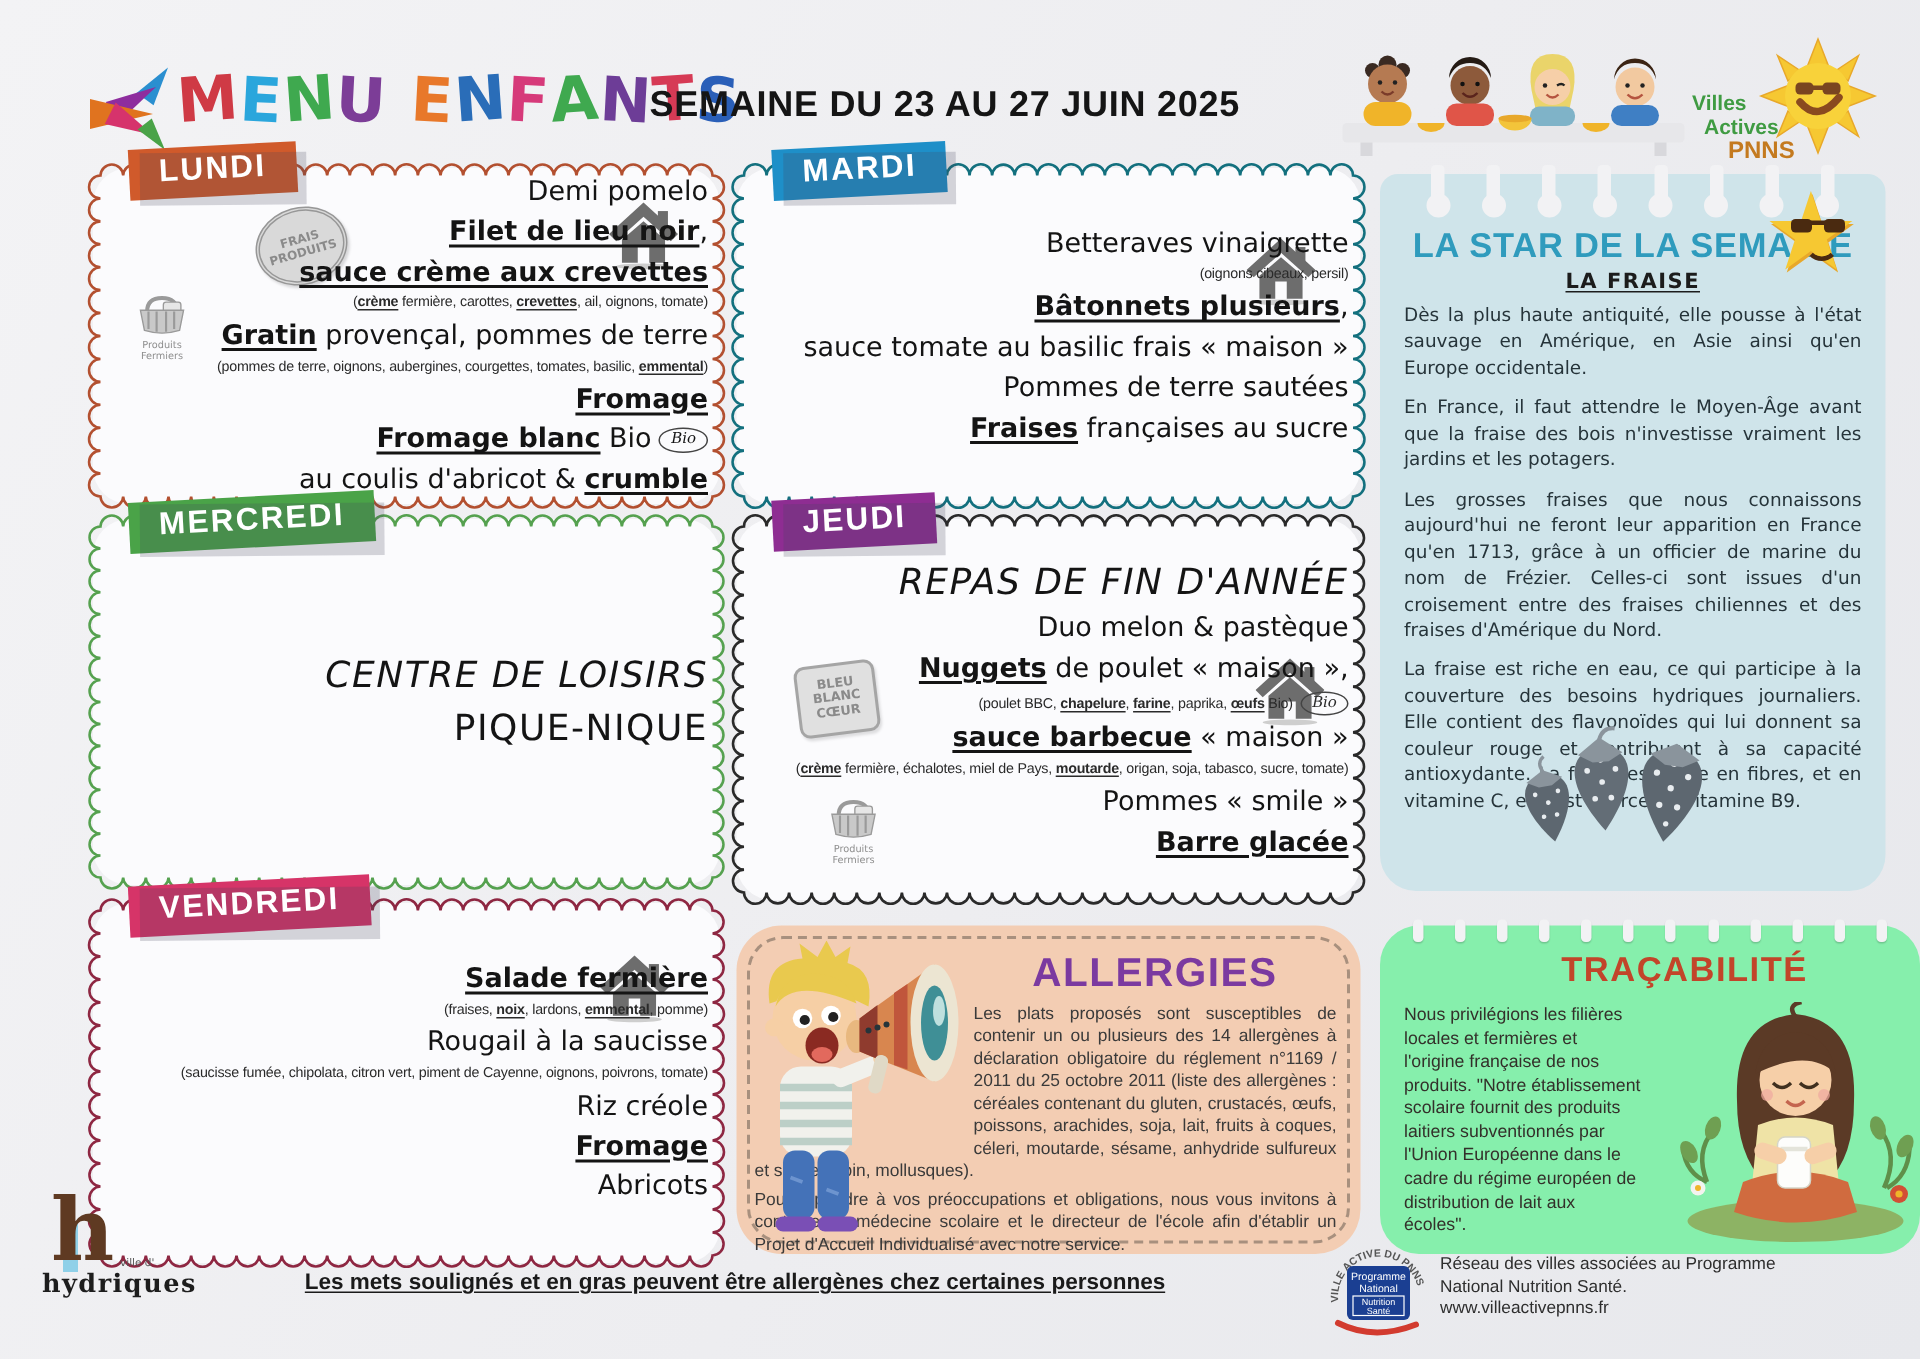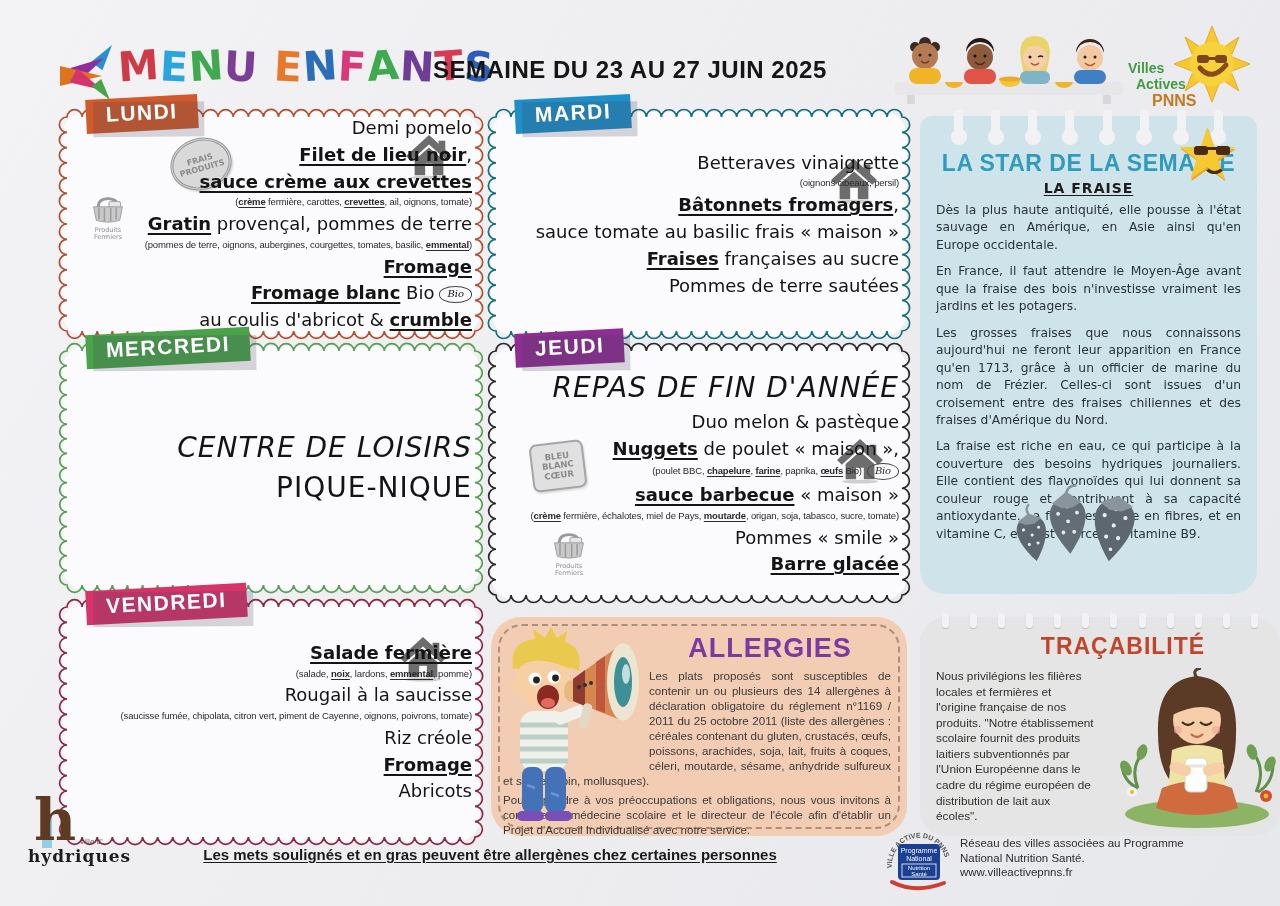--- a/index.html
+++ b/index.html
@@ -43,21 +43,21 @@
   .day-label{position:absolute;top:-15px;left:24px;padding:4px 20px 6px;color:#fff;
              font-family:"Liberation Sans",sans-serif;font-weight:bold;font-size:21px;
              letter-spacing:1.5px;transform:rotate(-3deg);z-index:3;}
   .day-label::before{content:'';position:absolute;left:7px;right:-6px;top:5px;bottom:-6px;
              background:rgba(70,70,90,.22);transform:rotate(2.5deg);z-index:-1;}
 
   .menu-lines{position:absolute;left:8px;right:8px;top:10px;bottom:10px;z-index:2;
               display:flex;flex-direction:column;justify-content:center;align-items:flex-end;gap:3px;}
   .menu-line{font-size:18px;color:#141414;line-height:1.32;text-align:center;white-space:nowrap;}
   .menu-line.small{font-size:9.5px;color:#2a2a2a;font-family:"Liberation Sans",sans-serif;letter-spacing:-.15px;line-height:1.35;}
-  .menu-line.big{font-size:28px;letter-spacing:1px;}
+  .menu-line.big{font-size:24px;letter-spacing:1px;}
   .menu-line .bu{font-weight:bold;text-decoration:underline;text-underline-offset:3px;text-decoration-thickness:1.8px;}
   .menu-line.small .bu{text-underline-offset:2px;text-decoration-thickness:1px;}
   .menu-line .ital{font-style:italic;}
   .bio-oval{display:inline-block;border:1.2px solid #444;border-radius:50%;padding:0 7px 1px;
             font-size:10px;font-style:italic;font-family:"DejaVu Serif",serif;vertical-align:middle;margin-left:5px;}
 
   .picon{position:absolute;z-index:1;}
   .picon-home svg{display:block;}
   .card-lundi .picon-frais{left:108px;top:26px;}
   .card-lundi .picon-basket{left:24px;top:84px;}
@@ -104,21 +104,21 @@
   .allergies-panel::before{content:'';position:absolute;inset:7px;border:2px dashed #a8907e;border-radius:24px;pointer-events:none;}
   .al-body{position:absolute;left:12px;right:16px;top:12px;bottom:8px;}
   .al-float{float:left;width:146px;height:130px;}
   .al-illu{position:absolute;left:2px;top:10px;width:160px;height:200px;z-index:1;}
   .al-title{text-align:center;font-family:"Liberation Sans",sans-serif;font-weight:bold;
             font-size:27px;color:#7b3aa0;letter-spacing:1px;margin:4px 0 4px;}
   .al-text p{margin:0 0 3px;font-size:11.6px;line-height:1.3;color:#3a3a3a;text-align:justify;
              font-family:"Liberation Sans",sans-serif;}
 
   
-  .trace-panel{position:absolute;left:920px;top:617px;width:337px;height:219px;background:#e5e5e5;border-radius:26px;padding-left:23px;}
+  .trace-panel{position:absolute;left:920px;top:617px;width:337px;height:219px;background:#86efac;border-radius:26px;padding-left:23px;}
   .staples{position:absolute;top:-4px;left:22px;right:22px;display:flex;justify-content:space-between;}
   .staple{width:7px;height:15px;background:#f2f2f4;border-radius:3px;box-shadow:0 1px 1px rgba(0,0,0,.18);}
   .tr-title{margin:16px 0 4px 70px;text-align:center;font-family:"Liberation Sans",sans-serif;
             font-weight:bold;font-size:23px;color:#c2452a;letter-spacing:1px;width:220px;}
   .tr-text{position:absolute;left:16px;top:52px;width:158px;font-size:11.8px;line-height:1.32;color:#33302a;
            font-family:"Liberation Sans",sans-serif;}
   .tr-illu{position:absolute;right:4px;bottom:6px;width:158px;height:162px;}
 
   
   .harfleur{position:absolute;left:28px;top:794px;width:120px;}
@@ -250,24 +250,24 @@
     </div>
   </div>
 <div class="day-card pos-mardi card-mardi">
   <svg class="scallop" viewBox="0 0 416 224">
       <path stroke="#13707e" d="M 5 5 A 7.52 7.52 0 0 1 20.04 5.00 A 7.52 7.52 0 0 1 35.07 5.00 A 7.52 7.52 0 0 1 50.11 5.00 A 7.52 7.52 0 0 1 65.15 5.00 A 7.52 7.52 0 0 1 80.19 5.00 A 7.52 7.52 0 0 1 95.22 5.00 A 7.52 7.52 0 0 1 110.26 5.00 A 7.52 7.52 0 0 1 125.30 5.00 A 7.52 7.52 0 0 1 140.33 5.00 A 7.52 7.52 0 0 1 155.37 5.00 A 7.52 7.52 0 0 1 170.41 5.00 A 7.52 7.52 0 0 1 185.44 5.00 A 7.52 7.52 0 0 1 200.48 5.00 A 7.52 7.52 0 0 1 215.52 5.00 A 7.52 7.52 0 0 1 230.56 5.00 A 7.52 7.52 0 0 1 245.59 5.00 A 7.52 7.52 0 0 1 260.63 5.00 A 7.52 7.52 0 0 1 275.67 5.00 A 7.52 7.52 0 0 1 290.70 5.00 A 7.52 7.52 0 0 1 305.74 5.00 A 7.52 7.52 0 0 1 320.78 5.00 A 7.52 7.52 0 0 1 335.81 5.00 A 7.52 7.52 0 0 1 350.85 5.00 A 7.52 7.52 0 0 1 365.89 5.00 A 7.52 7.52 0 0 1 380.93 5.00 A 7.52 7.52 0 0 1 395.96 5.00 A 7.52 7.52 0 0 1 411.00 5.00 A 7.64 7.64 0 0 1 411.00 20.29 A 7.64 7.64 0 0 1 411.00 35.57 A 7.64 7.64 0 0 1 411.00 50.86 A 7.64 7.64 0 0 1 411.00 66.14 A 7.64 7.64 0 0 1 411.00 81.43 A 7.64 7.64 0 0 1 411.00 96.71 A 7.64 7.64 0 0 1 411.00 112.00 A 7.64 7.64 0 0 1 411.00 127.29 A 7.64 7.64 0 0 1 411.00 142.57 A 7.64 7.64 0 0 1 411.00 157.86 A 7.64 7.64 0 0 1 411.00 173.14 A 7.64 7.64 0 0 1 411.00 188.43 A 7.64 7.64 0 0 1 411.00 203.71 A 7.64 7.64 0 0 1 411.00 219.00 A 7.52 7.52 0 0 1 395.96 219.00 A 7.52 7.52 0 0 1 380.93 219.00 A 7.52 7.52 0 0 1 365.89 219.00 A 7.52 7.52 0 0 1 350.85 219.00 A 7.52 7.52 0 0 1 335.81 219.00 A 7.52 7.52 0 0 1 320.78 219.00 A 7.52 7.52 0 0 1 305.74 219.00 A 7.52 7.52 0 0 1 290.70 219.00 A 7.52 7.52 0 0 1 275.67 219.00 A 7.52 7.52 0 0 1 260.63 219.00 A 7.52 7.52 0 0 1 245.59 219.00 A 7.52 7.52 0 0 1 230.56 219.00 A 7.52 7.52 0 0 1 215.52 219.00 A 7.52 7.52 0 0 1 200.48 219.00 A 7.52 7.52 0 0 1 185.44 219.00 A 7.52 7.52 0 0 1 170.41 219.00 A 7.52 7.52 0 0 1 155.37 219.00 A 7.52 7.52 0 0 1 140.33 219.00 A 7.52 7.52 0 0 1 125.30 219.00 A 7.52 7.52 0 0 1 110.26 219.00 A 7.52 7.52 0 0 1 95.22 219.00 A 7.52 7.52 0 0 1 80.19 219.00 A 7.52 7.52 0 0 1 65.15 219.00 A 7.52 7.52 0 0 1 50.11 219.00 A 7.52 7.52 0 0 1 35.07 219.00 A 7.52 7.52 0 0 1 20.04 219.00 A 7.52 7.52 0 0 1 5.00 219.00 A 7.64 7.64 0 0 1 5.00 203.71 A 7.64 7.64 0 0 1 5.00 188.43 A 7.64 7.64 0 0 1 5.00 173.14 A 7.64 7.64 0 0 1 5.00 157.86 A 7.64 7.64 0 0 1 5.00 142.57 A 7.64 7.64 0 0 1 5.00 127.29 A 7.64 7.64 0 0 1 5.00 112.00 A 7.64 7.64 0 0 1 5.00 96.71 A 7.64 7.64 0 0 1 5.00 81.43 A 7.64 7.64 0 0 1 5.00 66.14 A 7.64 7.64 0 0 1 5.00 50.86 A 7.64 7.64 0 0 1 5.00 35.57 A 7.64 7.64 0 0 1 5.00 20.29 A 7.64 7.64 0 0 1 5.00 5.00 Z"></path>
     </svg>
   <div class="day-label" style="background: rgb(30, 143, 200);"><span class="day-label-text">MARDI</span></div>
   <div class="menu-lines">
       <div class="menu-line"><span>Betteraves vinaigrette</span></div>
       <div class="menu-line small"><span>(oignons cibeaux, persil)</span></div>
-      <div class="menu-line"><span class="bu">Bâtonnets fromagers</span><span>,</span></div>
+      <div class="menu-line"><span class="bu">Bâtonnets plusieurs</span><span>,</span></div>
       <div class="menu-line"><span>sauce tomate au basilic frais « maison »</span></div>
+      <div class="menu-line"><span>Pommes de terre sautées</span></div>
       <div class="menu-line"><span class="bu">Fraises</span><span> françaises au sucre</span></div>
-      <div class="menu-line"><span>Pommes de terre sautées</span></div>
     </div>
 <div class="picon picon-home">
       <svg width="46" height="46" viewBox="0 0 48 48">
         <rect x="34" y="7" width="7" height="12" fill="#6d6d6d"></rect>
         <polygon points="24,1 0,23 5,28 24,11 43,28 48,23" fill="#6d6d6d"></polygon>
         <path d="M9 27 L24 14 L39 27 V43 H28 V31 H20 V43 H9 Z" fill="#6d6d6d"></path>
         <ellipse cx="24" cy="45.5" rx="19" ry="2" fill="#cecece"></ellipse>
       </svg>
     </div>
   </div>
@@ -316,21 +316,21 @@
       </svg>
     </div>
   </div>
 <div class="day-card pos-vendredi card-vendredi">
   <svg class="scallop" viewBox="0 0 418 240">
       <path stroke="#8e2742" d="M 5 5 A 7.56 7.56 0 0 1 20.11 5.00 A 7.56 7.56 0 0 1 35.22 5.00 A 7.56 7.56 0 0 1 50.33 5.00 A 7.56 7.56 0 0 1 65.44 5.00 A 7.56 7.56 0 0 1 80.56 5.00 A 7.56 7.56 0 0 1 95.67 5.00 A 7.56 7.56 0 0 1 110.78 5.00 A 7.56 7.56 0 0 1 125.89 5.00 A 7.56 7.56 0 0 1 141.00 5.00 A 7.56 7.56 0 0 1 156.11 5.00 A 7.56 7.56 0 0 1 171.22 5.00 A 7.56 7.56 0 0 1 186.33 5.00 A 7.56 7.56 0 0 1 201.44 5.00 A 7.56 7.56 0 0 1 216.56 5.00 A 7.56 7.56 0 0 1 231.67 5.00 A 7.56 7.56 0 0 1 246.78 5.00 A 7.56 7.56 0 0 1 261.89 5.00 A 7.56 7.56 0 0 1 277.00 5.00 A 7.56 7.56 0 0 1 292.11 5.00 A 7.56 7.56 0 0 1 307.22 5.00 A 7.56 7.56 0 0 1 322.33 5.00 A 7.56 7.56 0 0 1 337.44 5.00 A 7.56 7.56 0 0 1 352.56 5.00 A 7.56 7.56 0 0 1 367.67 5.00 A 7.56 7.56 0 0 1 382.78 5.00 A 7.56 7.56 0 0 1 397.89 5.00 A 7.56 7.56 0 0 1 413.00 5.00 A 7.67 7.67 0 0 1 413.00 20.33 A 7.67 7.67 0 0 1 413.00 35.67 A 7.67 7.67 0 0 1 413.00 51.00 A 7.67 7.67 0 0 1 413.00 66.33 A 7.67 7.67 0 0 1 413.00 81.67 A 7.67 7.67 0 0 1 413.00 97.00 A 7.67 7.67 0 0 1 413.00 112.33 A 7.67 7.67 0 0 1 413.00 127.67 A 7.67 7.67 0 0 1 413.00 143.00 A 7.67 7.67 0 0 1 413.00 158.33 A 7.67 7.67 0 0 1 413.00 173.67 A 7.67 7.67 0 0 1 413.00 189.00 A 7.67 7.67 0 0 1 413.00 204.33 A 7.67 7.67 0 0 1 413.00 219.67 A 7.67 7.67 0 0 1 413.00 235.00 A 7.56 7.56 0 0 1 397.89 235.00 A 7.56 7.56 0 0 1 382.78 235.00 A 7.56 7.56 0 0 1 367.67 235.00 A 7.56 7.56 0 0 1 352.56 235.00 A 7.56 7.56 0 0 1 337.44 235.00 A 7.56 7.56 0 0 1 322.33 235.00 A 7.56 7.56 0 0 1 307.22 235.00 A 7.56 7.56 0 0 1 292.11 235.00 A 7.56 7.56 0 0 1 277.00 235.00 A 7.56 7.56 0 0 1 261.89 235.00 A 7.56 7.56 0 0 1 246.78 235.00 A 7.56 7.56 0 0 1 231.67 235.00 A 7.56 7.56 0 0 1 216.56 235.00 A 7.56 7.56 0 0 1 201.44 235.00 A 7.56 7.56 0 0 1 186.33 235.00 A 7.56 7.56 0 0 1 171.22 235.00 A 7.56 7.56 0 0 1 156.11 235.00 A 7.56 7.56 0 0 1 141.00 235.00 A 7.56 7.56 0 0 1 125.89 235.00 A 7.56 7.56 0 0 1 110.78 235.00 A 7.56 7.56 0 0 1 95.67 235.00 A 7.56 7.56 0 0 1 80.56 235.00 A 7.56 7.56 0 0 1 65.44 235.00 A 7.56 7.56 0 0 1 50.33 235.00 A 7.56 7.56 0 0 1 35.22 235.00 A 7.56 7.56 0 0 1 20.11 235.00 A 7.56 7.56 0 0 1 5.00 235.00 A 7.67 7.67 0 0 1 5.00 219.67 A 7.67 7.67 0 0 1 5.00 204.33 A 7.67 7.67 0 0 1 5.00 189.00 A 7.67 7.67 0 0 1 5.00 173.67 A 7.67 7.67 0 0 1 5.00 158.33 A 7.67 7.67 0 0 1 5.00 143.00 A 7.67 7.67 0 0 1 5.00 127.67 A 7.67 7.67 0 0 1 5.00 112.33 A 7.67 7.67 0 0 1 5.00 97.00 A 7.67 7.67 0 0 1 5.00 81.67 A 7.67 7.67 0 0 1 5.00 66.33 A 7.67 7.67 0 0 1 5.00 51.00 A 7.67 7.67 0 0 1 5.00 35.67 A 7.67 7.67 0 0 1 5.00 20.33 A 7.67 7.67 0 0 1 5.00 5.00 Z"></path>
     </svg>
   <div class="day-label" style="background: rgb(214, 52, 104);"><span class="day-label-text">VENDREDI</span></div>
   <div class="menu-lines">
       <div class="menu-line"><span class="bu">Salade fermière</span></div>
-      <div class="menu-line small"><span>(salade, </span><span class="bu">noix</span><span>, lardons, </span><span class="bu">emmental</span><span>, pomme)</span></div>
+      <div class="menu-line small"><span>(fraises, </span><span class="bu">noix</span><span>, lardons, </span><span class="bu">emmental</span><span>, pomme)</span></div>
       <div class="menu-line"><span>Rougail à la saucisse</span></div>
       <div class="menu-line small"><span>(saucisse fumée, chipolata, citron vert, piment de Cayenne, oignons, poivrons, tomate)</span></div>
       <div class="menu-line"><span>Riz créole</span></div>
       <div class="menu-line"><span class="bu">Fromage</span></div>
       <div class="menu-line"><span>Abricots</span></div>
     </div>
 <div class="picon picon-home">
       <svg width="46" height="46" viewBox="0 0 48 48">
         <rect x="34" y="7" width="7" height="12" fill="#6d6d6d"></rect>
         <polygon points="24,1 0,23 5,28 24,11 43,28 48,23" fill="#6d6d6d"></polygon>

